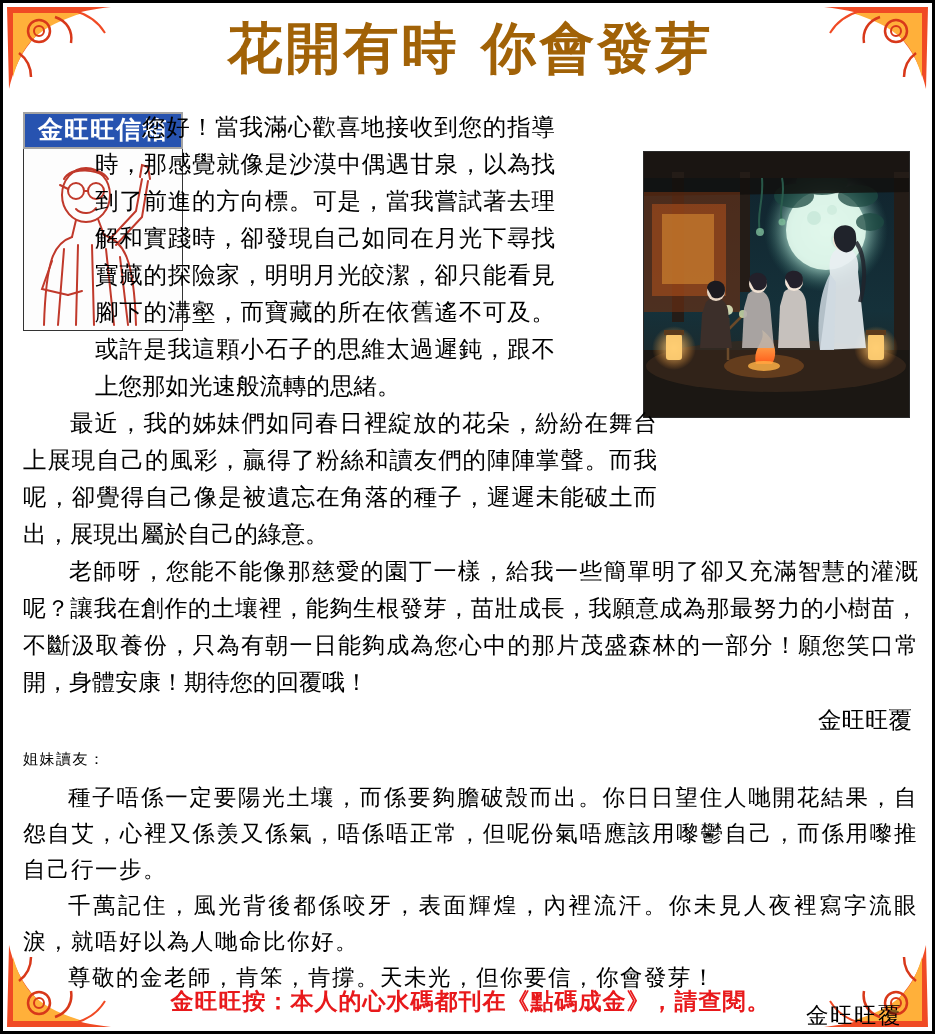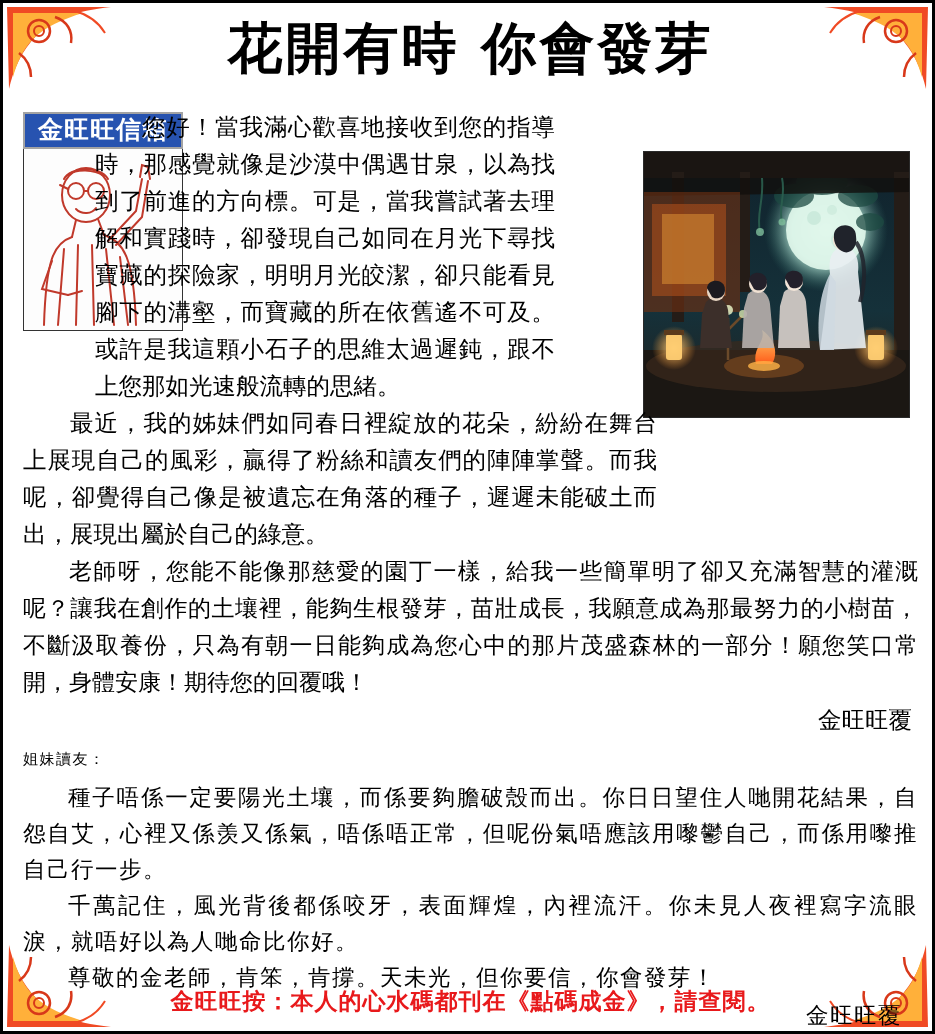--- a/index.html
+++ b/index.html
@@ -36,21 +36,21 @@
     left: 0;
     width: 935px;
     text-align: center;
   }
   .title {
     display: inline-block;
     font-family: "DejaVu Serif", "Liberation Serif", serif;
     font-weight: bold;
     font-size: 55px;
     line-height: 1.05;
-    color: #000000;
+    color: #a16207;
     letter-spacing: 3px;
   }
 
   
   .mailbox {
     position: absolute;
     left: 20px;
     top: 109px;
     width: 160px;
   }

